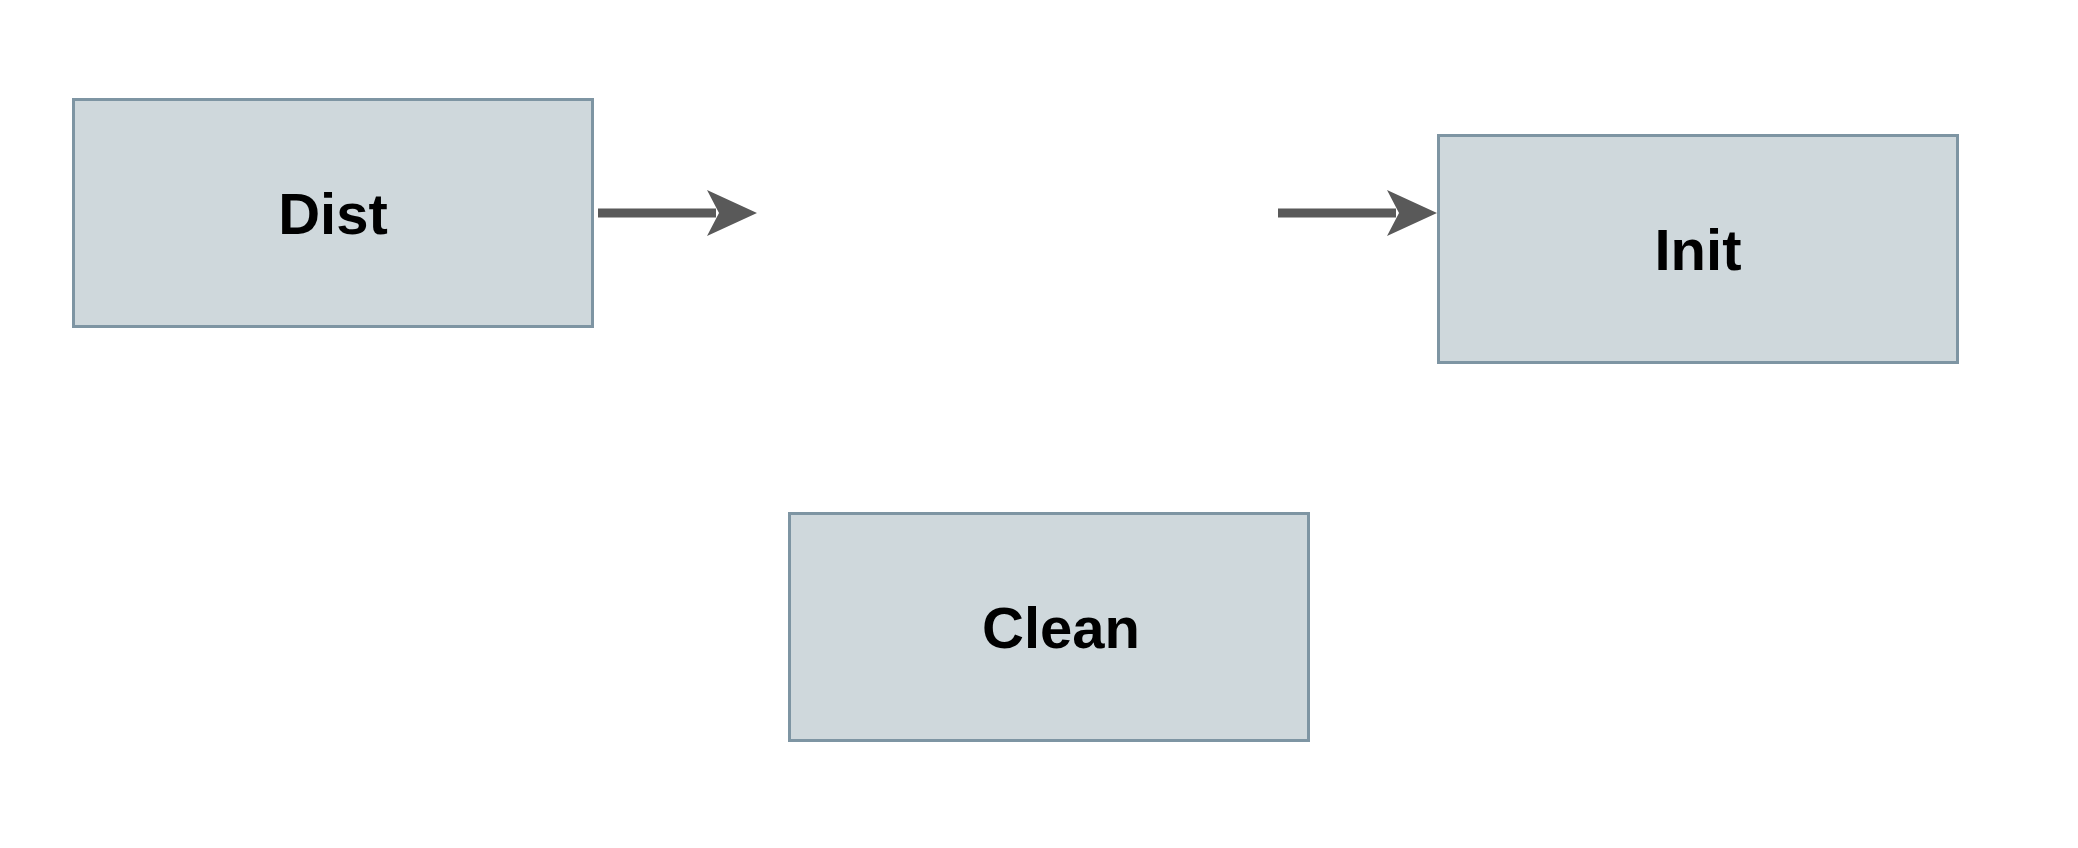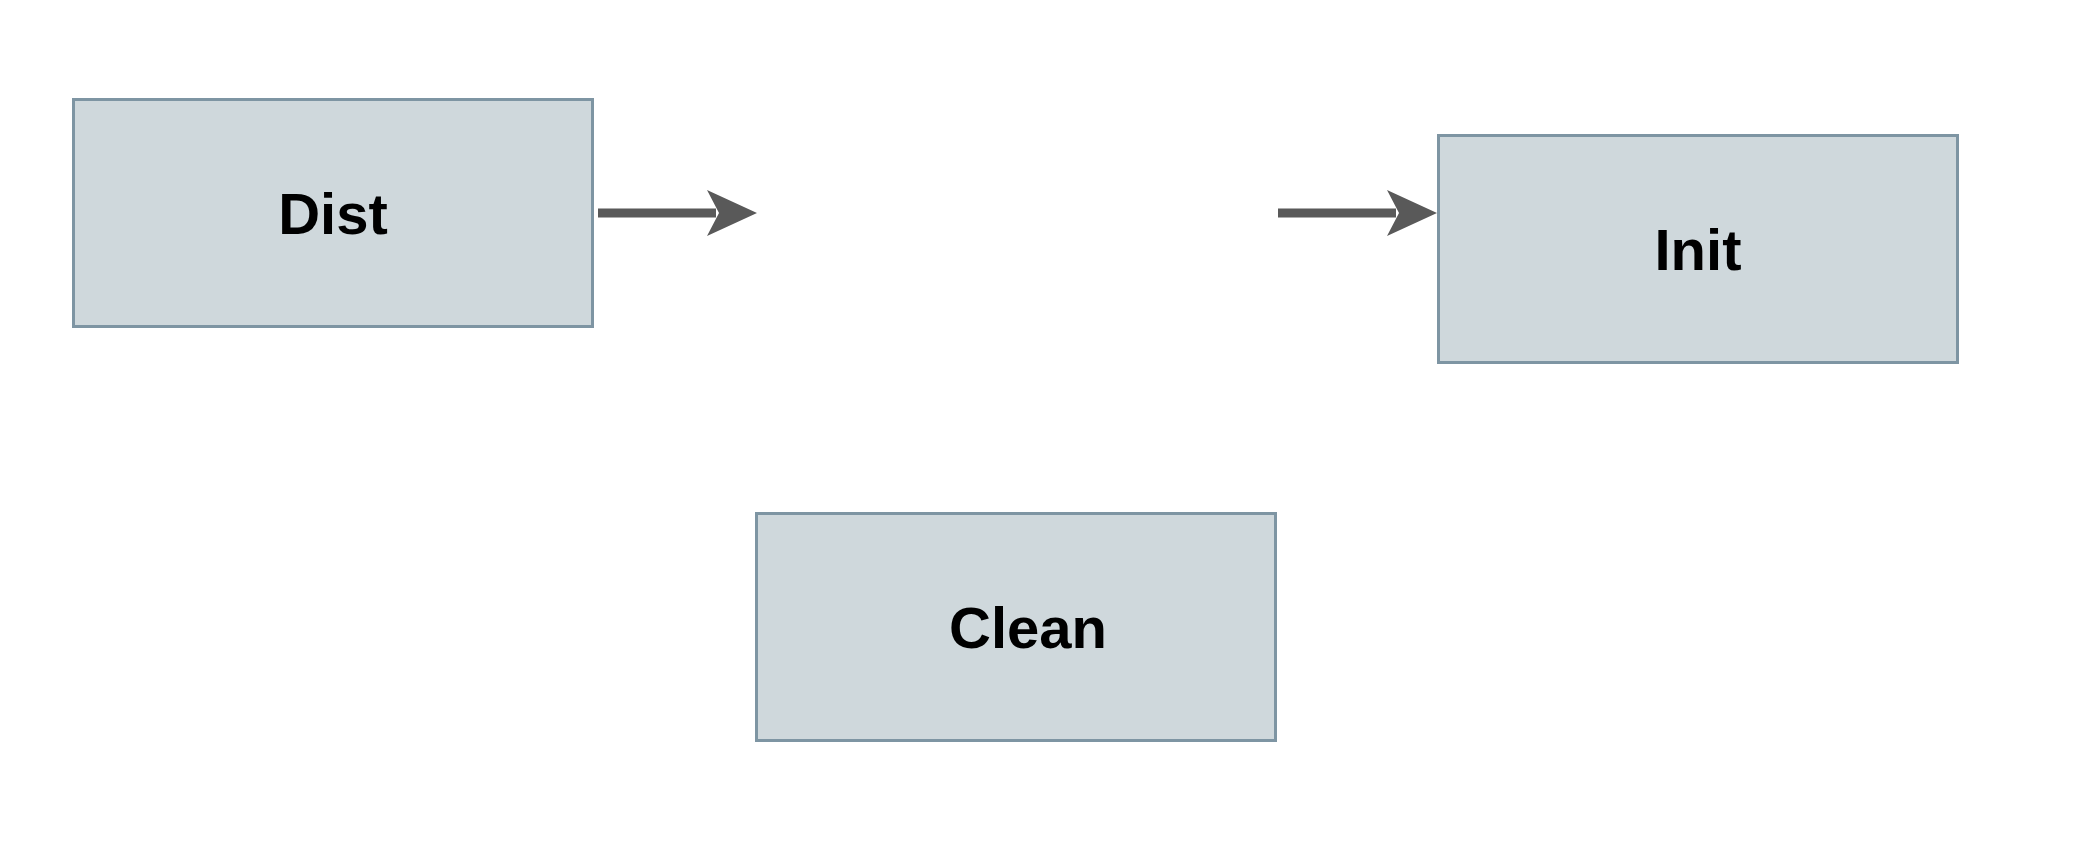--- a/index.html
+++ b/index.html
@@ -39,21 +39,21 @@
     font-size: 58px;
     font-weight: 700;
     color: var(--text-color);
     letter-spacing: 0px;
     white-space: nowrap;
     user-select: none;
   }
   .node-dist    { left: 72px;   top: 98px;  }
   .node-compile { left: 755px;  top: 98px;  }
   .node-init    { left: 1437px; top: 98px; margin-top: 36px;  }
-  .node-clean   { left: 755px;  top: 512px; padding-left: 24px; }
+  .node-clean   { left: 788px;  top: 512px; padding-left: 24px; }
   .edges-layer {
     position: absolute;
     left: 0; top: 0;
     width: 2078px;
     height: 848px;
     pointer-events: none;
   }
   .edge-line { stroke: var(--arrow-color); stroke-width: 9; fill: none; }
   .edge-head { fill: var(--arrow-color); stroke: none; }
 </style>

